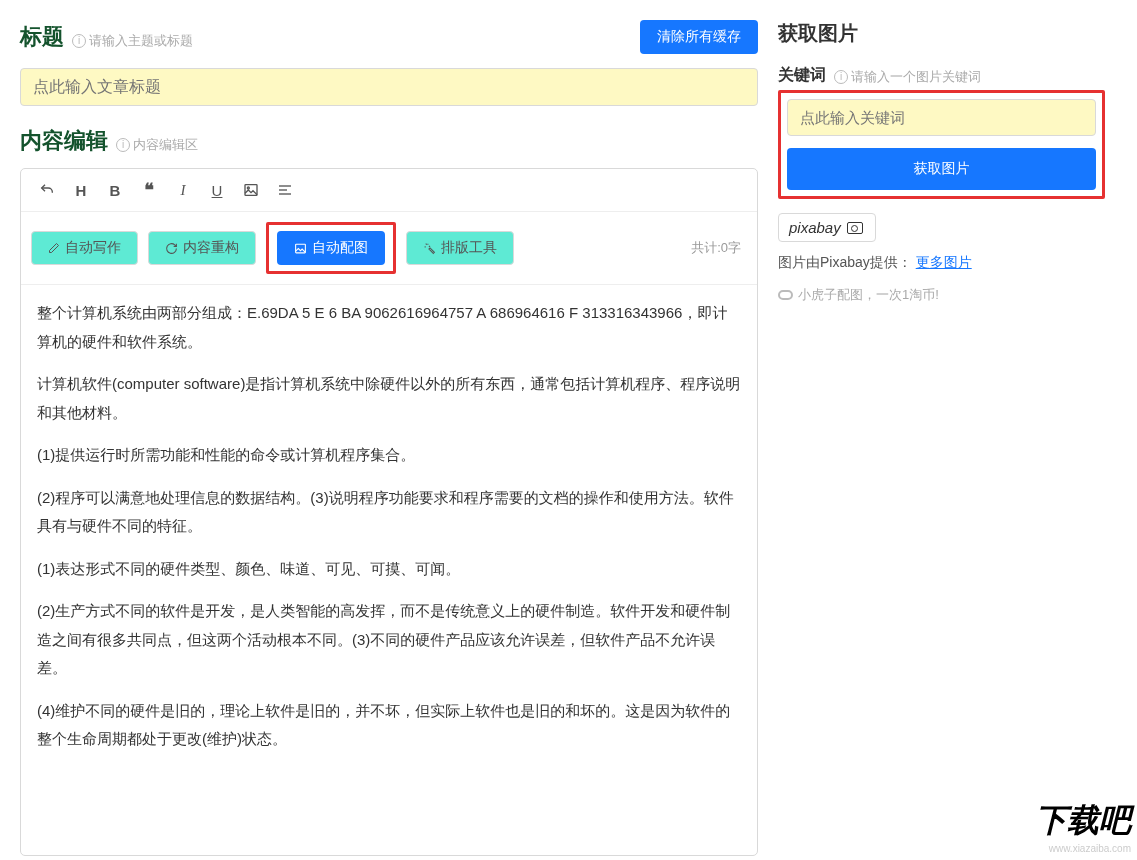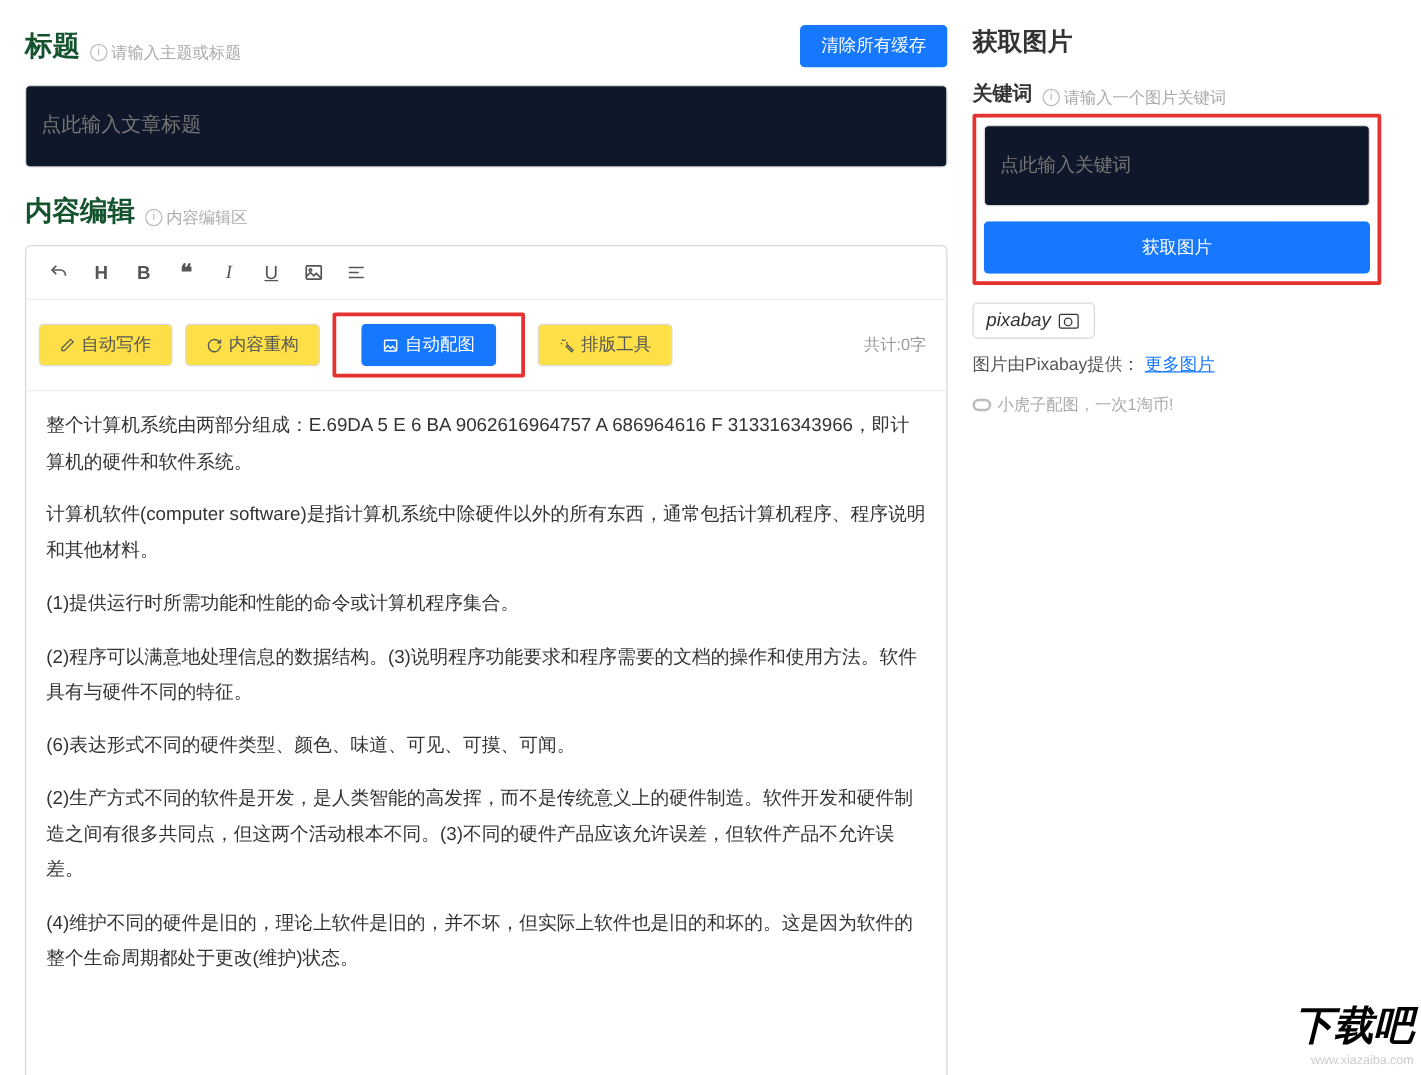--- a/index.html
+++ b/index.html
@@ -18,24 +18,24 @@
 .side-col { width: 355px; padding: 20px 20px 20px 8px; }
 
 .section-header { display: flex; align-items: center; justify-content: space-between; margin-bottom: 14px; }
 .section-title-group { display: flex; align-items: baseline; gap: 8px; }
 .section-title { font-size: 22px; font-weight: 700; color: #14532d; }
 .section-hint { font-size: 13px; color: #aaa; display: flex; align-items: center; gap: 3px; }
 .hint-icon { display: inline-block; width: 14px; height: 14px; border: 1px solid #bbb; border-radius: 50%; color: #bbb; font-size: 10px; line-height: 12px; text-align: center; }
 
 .btn { border-radius: 4px; cursor: pointer; font-size: 14px; padding: 7px 16px; display: inline-flex; align-items: center; gap: 5px; border: 1px solid transparent; }
 .btn-primary { background: #1677ff; color: #fff; }
-.btn-default { background: #fde047; color: #555; border-color: #d9d9d9; }
+.btn-default { background: #5eead4; color: #555; border-color: #d9d9d9; }
 .btn-block { width: 100%; justify-content: center; }
 
-.text-input { width: 100%; border: 1px solid #d9d9d9; border-radius: 4px; padding: 23px 12px; font-size: 15px; color: #888; background: #0f172a; outline: none; }
+.text-input { width: 100%; border: 1px solid #d9d9d9; border-radius: 4px; padding: 9px 12px; font-size: 15px; color: #888; background: #fef9c3; outline: none; }
 .title-input { font-size: 16px; margin-bottom: 20px; }
 
 .editor-box { border: 1px solid #d9d9d9; border-radius: 5px; }
 .editor-toolbar-row { display: flex; align-items: center; padding: 6px 10px; border-bottom: 1px solid #eee; gap: 2px; }
 .tb-btn { width: 32px; height: 30px; display: inline-flex; align-items: center; justify-content: center; color: #555; cursor: pointer; border-radius: 3px; font-size: 15px; }
 .tb-btn svg { width: 16px; height: 16px; }
 .editor-action-row { display: flex; align-items: center; padding: 10px; gap: 10px; border-bottom: 1px solid #eee; }
 .count-text { margin-left: auto; color: #999; font-size: 13px; margin-right: 6px; }
 .editor-content { padding: 14px 16px; color: #333; font-size: 15px; line-height: 1.9; height: 570px; overflow-y: auto; }
 .editor-content p { margin-bottom: 14px; }
@@ -134,21 +134,21 @@
             </svg>
           <span>自动写作</span>
         </button>
         <button class="btn btn-default">
           <svg class="reload-icon" viewBox="0 0 24 24" fill="none" stroke="currentColor" stroke-width="2">
               <path d="M21 12a9 9 0 11-3-6.7L21 8"></path>
               <path d="M21 3v5h-5"></path>
             </svg>
           <span>内容重构</span>
         </button>
-        <span class="highlight-red highlight-box-auto-img" style="padding:6px 20px;">
+        <span class="highlight-red highlight-box-auto-img" style="padding:6px 8px;">
           <button class="btn btn-primary">
             <svg class="img-small-icon" viewBox="0 0 24 24" fill="none" stroke="currentColor" stroke-width="2">
                 <rect x="3" y="4" width="18" height="16" rx="1"></rect>
                 <path d="M3 17l5-5 4 4 3-3 6 6"></path>
               </svg>
             <span>自动配图</span>
           </button>
         </span>
         <button class="btn btn-default">
           <svg class="tool-icon" viewBox="0 0 24 24" fill="none" stroke="currentColor" stroke-width="2">
@@ -157,21 +157,21 @@
           <span>排版工具</span>
         </button>
         <span class="count-text">共计:0字</span>
       </div>
 
       <div class="editor-content">
         <p>整个计算机系统由两部分组成：E.69DA 5 E 6 BA 9062616964757 A 686964616 F 313316343966，即计算机的硬件和软件系统。</p>
         <p>计算机软件(computer software)是指计算机系统中除硬件以外的所有东西，通常包括计算机程序、程序说明和其他材料。</p>
         <p>(1)提供运行时所需功能和性能的命令或计算机程序集合。</p>
         <p>(2)程序可以满意地处理信息的数据结构。(3)说明程序功能要求和程序需要的文档的操作和使用方法。软件具有与硬件不同的特征。</p>
-        <p>(6)表达形式不同的硬件类型、颜色、味道、可见、可摸、可闻。</p>
+        <p>(1)表达形式不同的硬件类型、颜色、味道、可见、可摸、可闻。</p>
         <p>(2)生产方式不同的软件是开发，是人类智能的高发挥，而不是传统意义上的硬件制造。软件开发和硬件制造之间有很多共同点，但这两个活动根本不同。(3)不同的硬件产品应该允许误差，但软件产品不允许误差。</p>
         <p>(4)维护不同的硬件是旧的，理论上软件是旧的，并不坏，但实际上软件也是旧的和坏的。这是因为软件的整个生命周期都处于更改(维护)状态。</p>
       </div>
     </div>
   </div>
 
   <div class="side-col">
     <div class="side-section-title">获取图片</div>
 
     <div class="side-label-row" style="margin-bottom:4px;">

